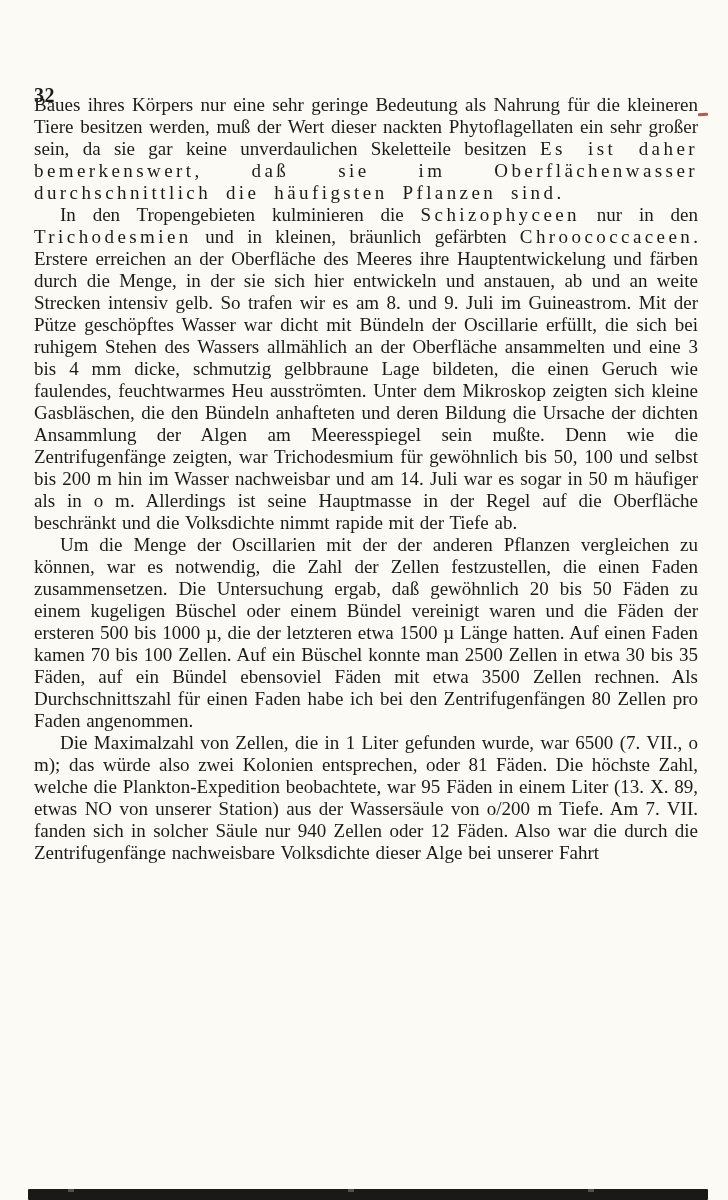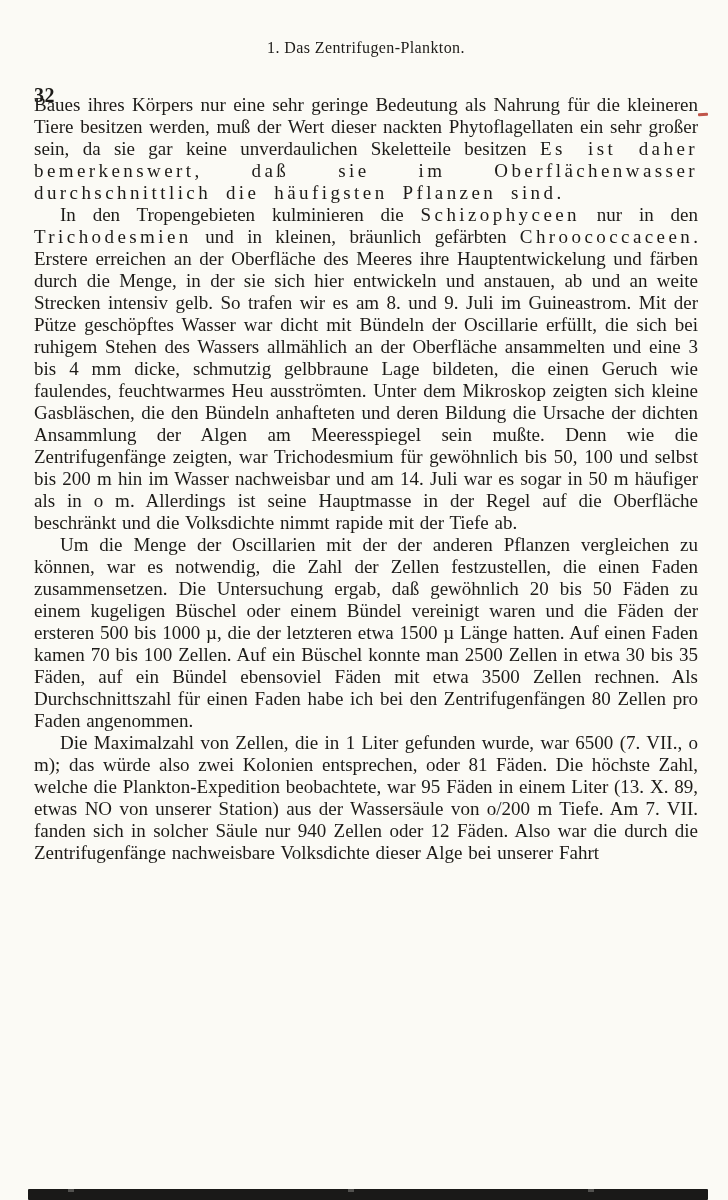--- a/index.html
+++ b/index.html
@@ -71,21 +71,20 @@
     top:0;width:6px;height:3px;
     background:var(--paper);opacity:0.25;
   }
 </style>
 </head>
 <body>
 
 <div class="page">
   <div class="header">
     <span class="page-number">32</span>
-    <span class="running-title">1. Das Zentrifugen-Plankton.</span>
   </div>
   <div class="body-text">
       <p><span>Baues ihres Körpers nur eine sehr geringe Bedeutung als Nahrung für die kleineren Tiere besitzen werden, muß der Wert dieser nackten Phytoflagellaten ein sehr großer sein, da sie gar keine unverdaulichen Skeletteile besitzen  </span><span class="spaced">Es ist daher bemerkenswert, daß sie im Oberflächenwasser durchschnittlich die häufigsten Pflanzen sind.</span></p>
       <p class="indent"><span>In den Tropengebieten kulminieren die </span><span class="spaced">Schizophyceen</span><span> nur in den </span><span class="spaced">Trichodesmien</span><span> und in kleinen, bräunlich gefärbten </span><span class="spaced">Chroococcaceen</span><span>.  Erstere erreichen an der Oberfläche des Meeres ihre Hauptentwickelung und färben durch die Menge, in der sie sich hier entwickeln und anstauen, ab und an weite Strecken intensiv gelb.  So trafen wir es am 8. und 9. Juli im Guineastrom.  Mit der Pütze geschöpftes Wasser war dicht mit Bündeln der Oscillarie erfüllt, die sich bei ruhigem Stehen des Wassers allmählich an der Oberfläche ansammelten und eine 3 bis 4 mm dicke, schmutzig gelbbraune Lage bildeten, die einen Geruch wie faulendes, feuchtwarmes Heu ausströmten.  Unter dem Mikroskop zeigten sich kleine Gasbläschen, die den Bündeln anhafteten und deren Bildung die Ursache der dichten Ansammlung der Algen am Meeresspiegel sein mußte.  Denn wie die Zentrifugenfänge zeigten, war Trichodesmium für gewöhnlich bis 50, 100 und selbst bis 200 m hin im Wasser nachweisbar und am 14. Juli war es sogar in 50 m häufiger als in o m.  Allerdings ist seine Hauptmasse in der Regel auf die Oberfläche beschränkt und die Volksdichte nimmt rapide mit der Tiefe ab.</span></p>
       <p class="indent"><span>Um die Menge der Oscillarien mit der der anderen Pflanzen vergleichen zu können, war es notwendig, die Zahl der Zellen festzustellen, die einen Faden zusammensetzen.  Die Untersuchung ergab, daß gewöhnlich 20 bis 50 Fäden zu einem kugeligen Büschel oder einem Bündel vereinigt waren und die Fäden der ersteren 500 bis 1000 µ, die der letzteren etwa 1500 µ Länge hatten.  Auf einen Faden kamen 70 bis 100 Zellen.  Auf ein Büschel konnte man 2500 Zellen in etwa 30 bis 35 Fäden, auf ein Bündel ebensoviel Fäden mit etwa 3500 Zellen rechnen.  Als Durchschnittszahl für einen Faden habe ich bei den Zentrifugenfängen 80 Zellen pro Faden angenommen.</span></p>
       <p class="indent"><span>Die Maximalzahl von Zellen, die in 1 Liter gefunden wurde, war 6500 (7. VII., o m); das würde also zwei Kolonien entsprechen, oder 81 Fäden.  Die höchste Zahl, welche die Plankton-Expedition beobachtete, war 95 Fäden in einem Liter (13. X. 89, etwas NO von unserer Station) aus der Wassersäule von o/200 m Tiefe.  Am 7. VII. fanden sich in solcher Säule nur 940 Zellen oder 12 Fäden.  Also war die durch die Zentrifugenfänge nachweisbare Volksdichte dieser Alge bei unserer Fahrt</span></p>
     </div>
 </div>
 
 <div class="pen-mark"></div>

